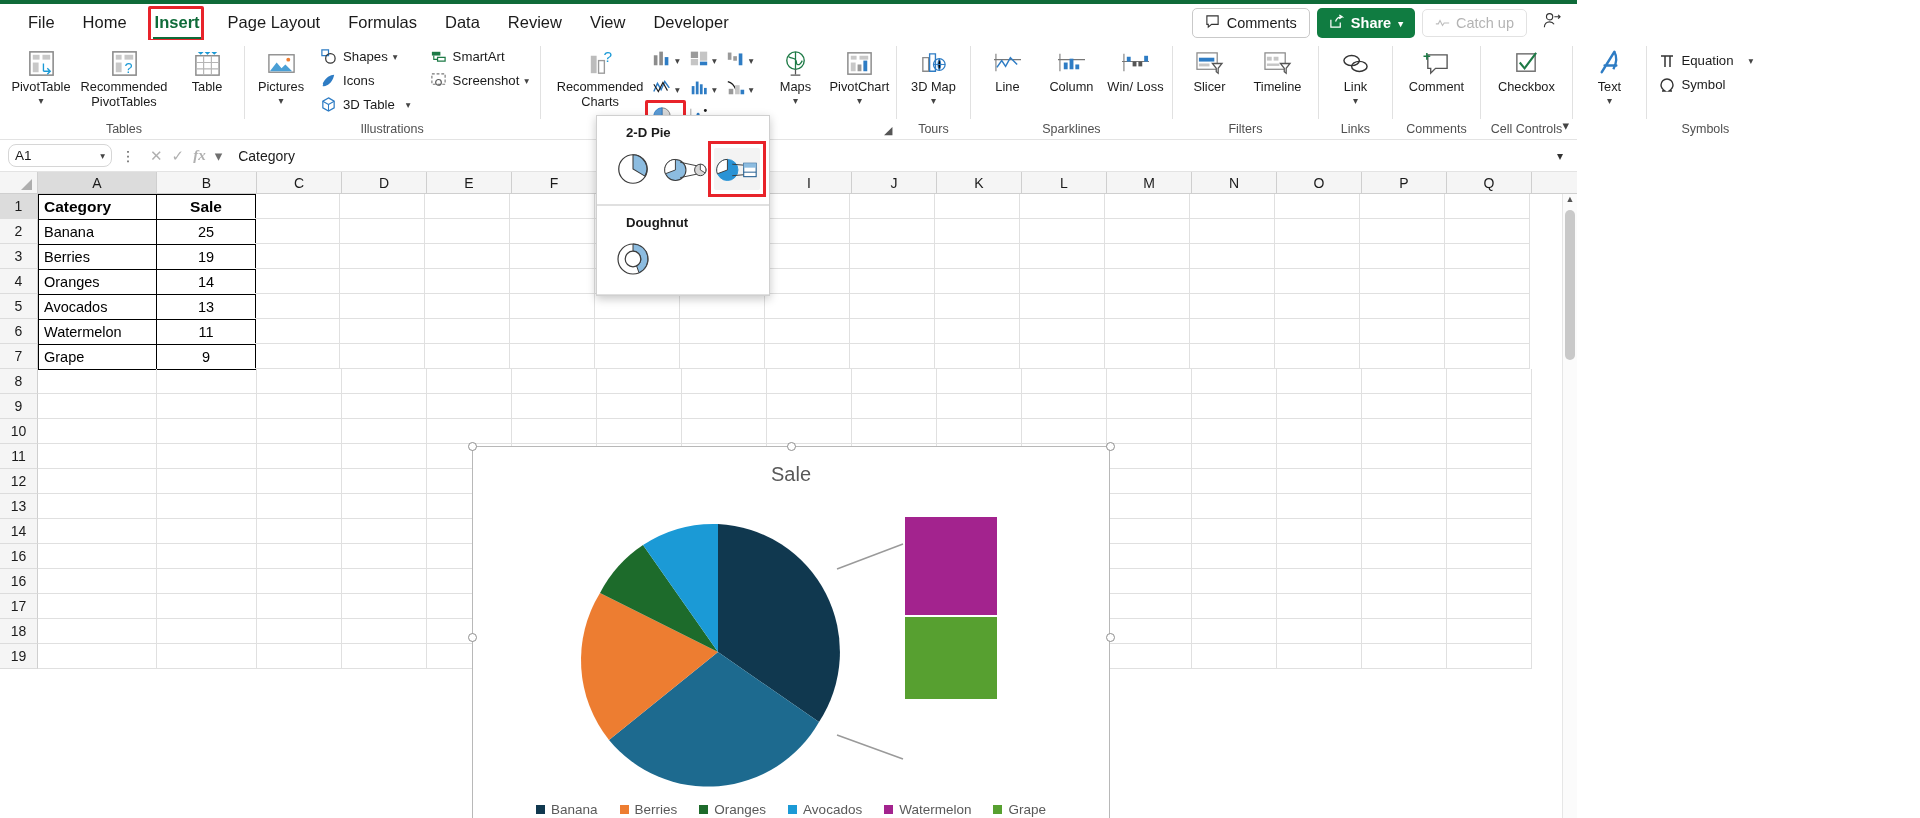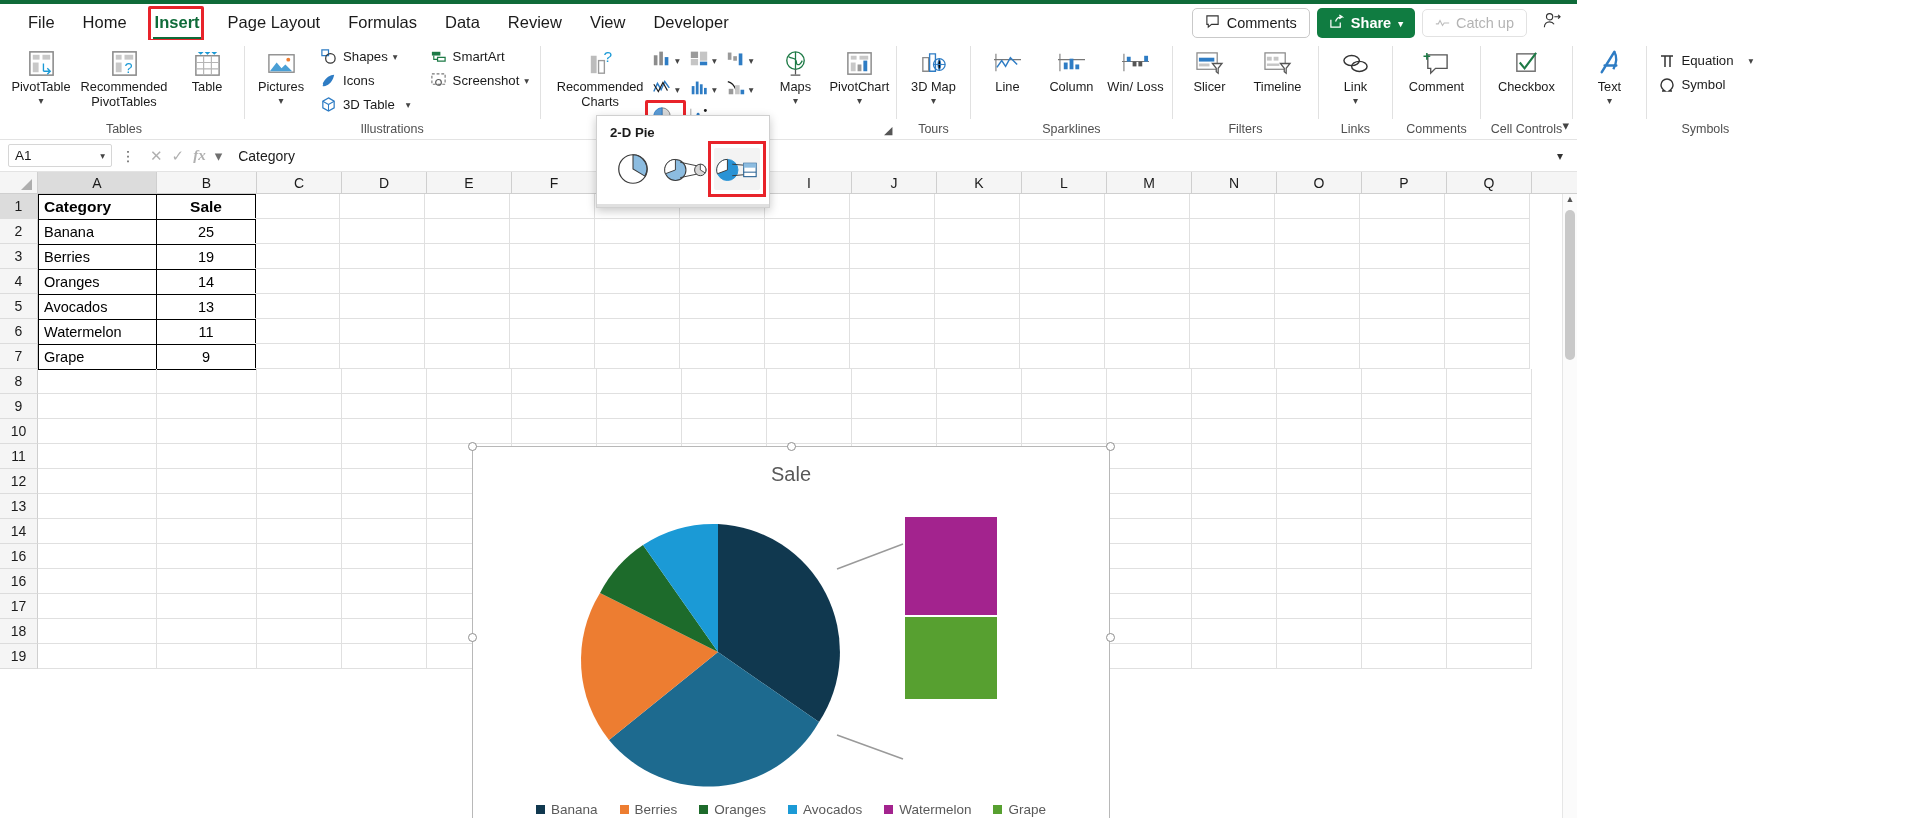--- a/index.html
+++ b/index.html
@@ -97,41 +97,41 @@
   }
   .ribbon-collapse { position: absolute; right: 8px; bottom: 6px; font-size: 13px; color: #444; }
 
   
   .piemenu {
     position: absolute; left: 596px; top: 115px; width: 174px;
     background: #fff; border: 1px solid #d0d0d0;
     box-shadow: 0 3px 9px rgba(0,0,0,.22); z-index: 90;
   }
   .piemenu-sect { padding: 9px 0 4px 0; }
-  .piemenu-title { font-size: 13.2px; font-weight: bold; color: #1b1b1b; padding: 0 0 4px 13px; }
+  .piemenu-title { font-size: 13.2px; font-weight: bold; color: #1b1b1b; padding: 0 0 4px 13px; margin-left: 16px; }
   .piemenu-row { display: flex; gap: 6px; padding: 4px 0 10px 13px; position: relative; }
   .piemenu-item { width: 46px; height: 42px; display: flex; align-items: center; justify-content: center; border-radius: 2px; }
   .piemenu-item.selected { background: #f3f3f3; position: relative; }
   .piemenu-item.selected .redbox2 {
     position: absolute; inset: -7px -6px; border: 3px solid #e8232a; pointer-events: none;
   }
   .piemenu-div { height: 1px; background: #e0e0e0; margin: 0; }
   .piemenu-more {
     display: flex; align-items: center; gap: 10px;
     padding: 9px 10px 10px 14px; font-size: 13.8px; color: #1b1b1b;
   }
   .piemenu-more u { text-decoration: underline; }
 
   
   .formulabar {
     height: 32px; background: #fff; display: flex; align-items: center;
     gap: 6px; padding: 0 8px; border-bottom: 1px solid #e3e3e3;
   }
   .namebox {
-    width: 104px; height: 23px; border: 1px solid #d6d6d6; border-radius: 2px;
+    width: 104px; height: 23px; border: 1px solid #d6d6d6; border-radius: 8px;
     display: flex; align-items: center; justify-content: space-between;
     padding: 0 6px; font-size: 13.5px; color: #1b1b1b; background: #fff;
   }
   .fbdots { color: #555; font-size: 14px; padding: 0 3px; letter-spacing: 0; }
   .fbicons { display: flex; align-items: center; gap: 9px; padding: 0 6px; }
   .fbicons span { font-size: 15px; color: #b0b0b0; }
   .fx { font-style: italic; font-family: "Liberation Serif", serif; font-size: 16px; color: #333; font-weight: bold; }
   .fbinput {
     flex: 1; height: 23px; display: flex; align-items: center;
     font-size: 14px; color: #1b1b1b; padding-left: 4px;
@@ -699,20 +699,32 @@
             <rect x="31" y="11" width="13" height="4.6" fill="#8cbce0"></rect>
             <path d="M31 20.3h13" stroke="#1f5b8f" stroke-width="1"></path>
           </svg>
         </div>
       </div>
     </div>
     <div class="piemenu-div"></div>
 
     <div class="piemenu-div"></div>
 
+    <div class="piemenu-sect">
+      <div class="piemenu-title">Doughnut</div>
+      <div class="piemenu-row">
+        <div class="piemenu-item">
+          <svg width="40" height="40" viewBox="0 0 40 40">
+            <circle cx="20" cy="20" r="15" fill="#ffffff" stroke="#3b3b3b" stroke-width="1.2"></circle>
+            <path d="M20 5 A15 15 0 0 1 26 33.7 L23.6 26.9 A7.8 7.8 0 0 0 20 12.2 Z" fill="#8cbce0" stroke="#3b3b3b" stroke-width="1"></path>
+            <circle cx="20" cy="20" r="7.8" fill="#ffffff" stroke="#3b3b3b" stroke-width="1.2"></circle>
+          </svg>
+        </div>
+      </div>
+    </div>
     <div class="piemenu-div"></div>
 
   </div>
 
   <div class="formulabar">
     <div class="namebox">
       <span>A1</span>
       <span class="chev">▾</span>
     </div>
     <span class="fbdots">⋮</span>

